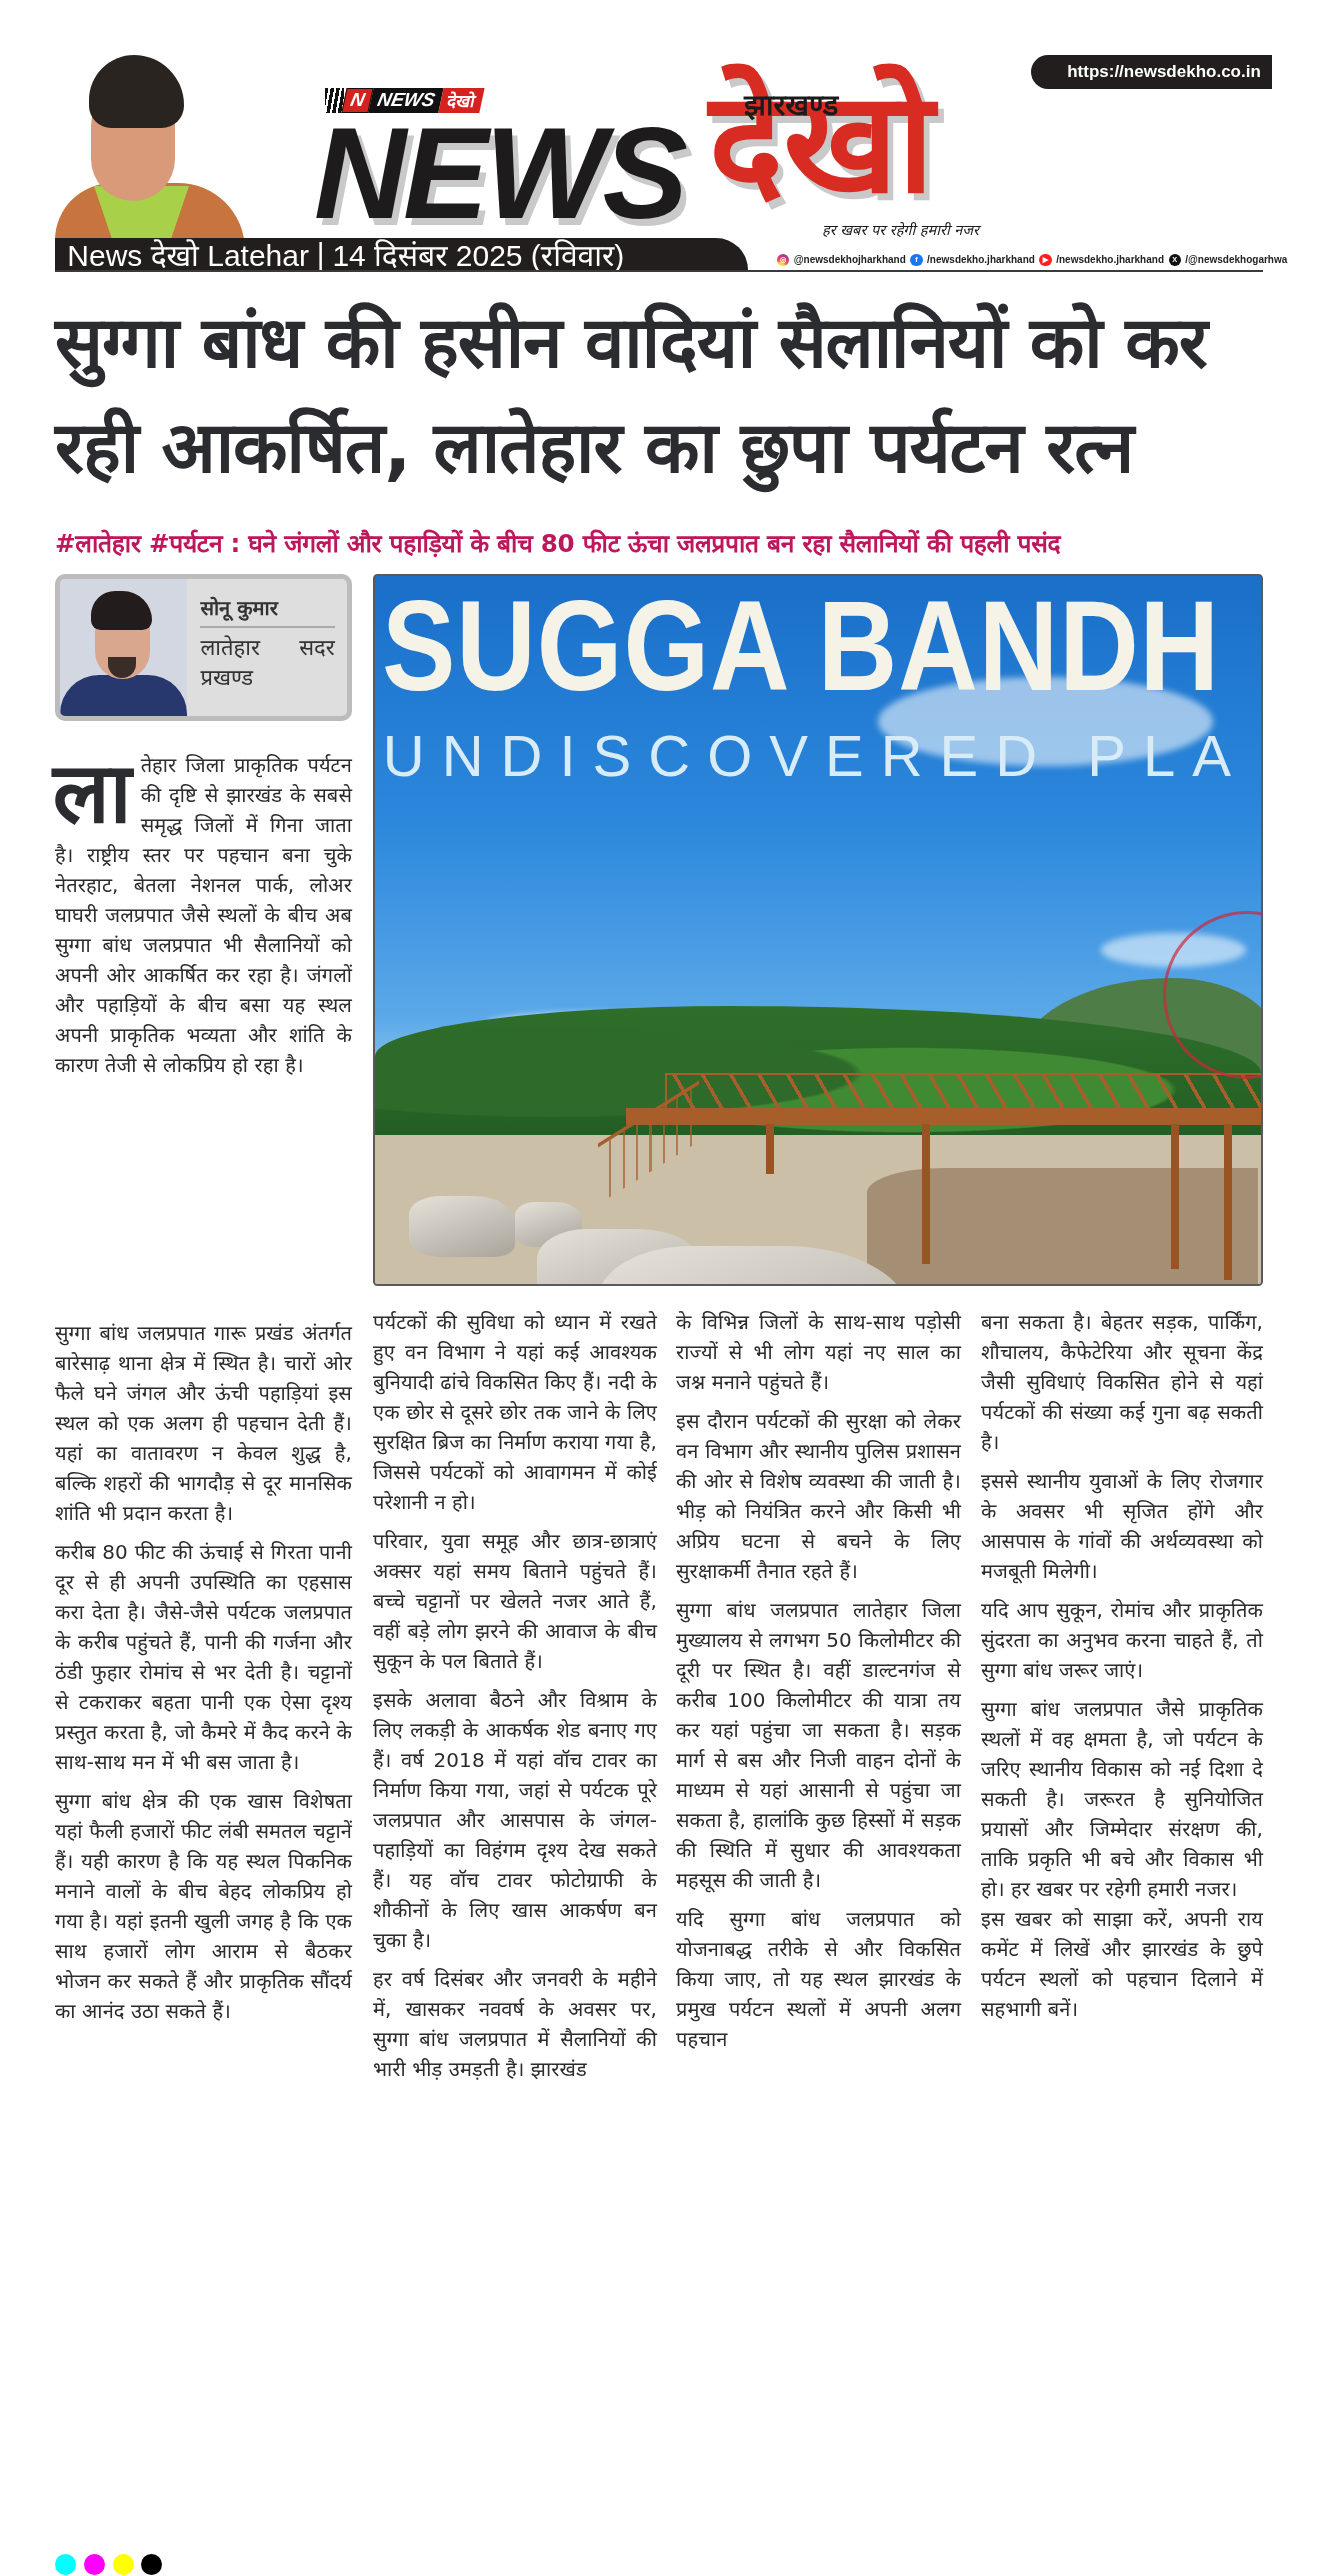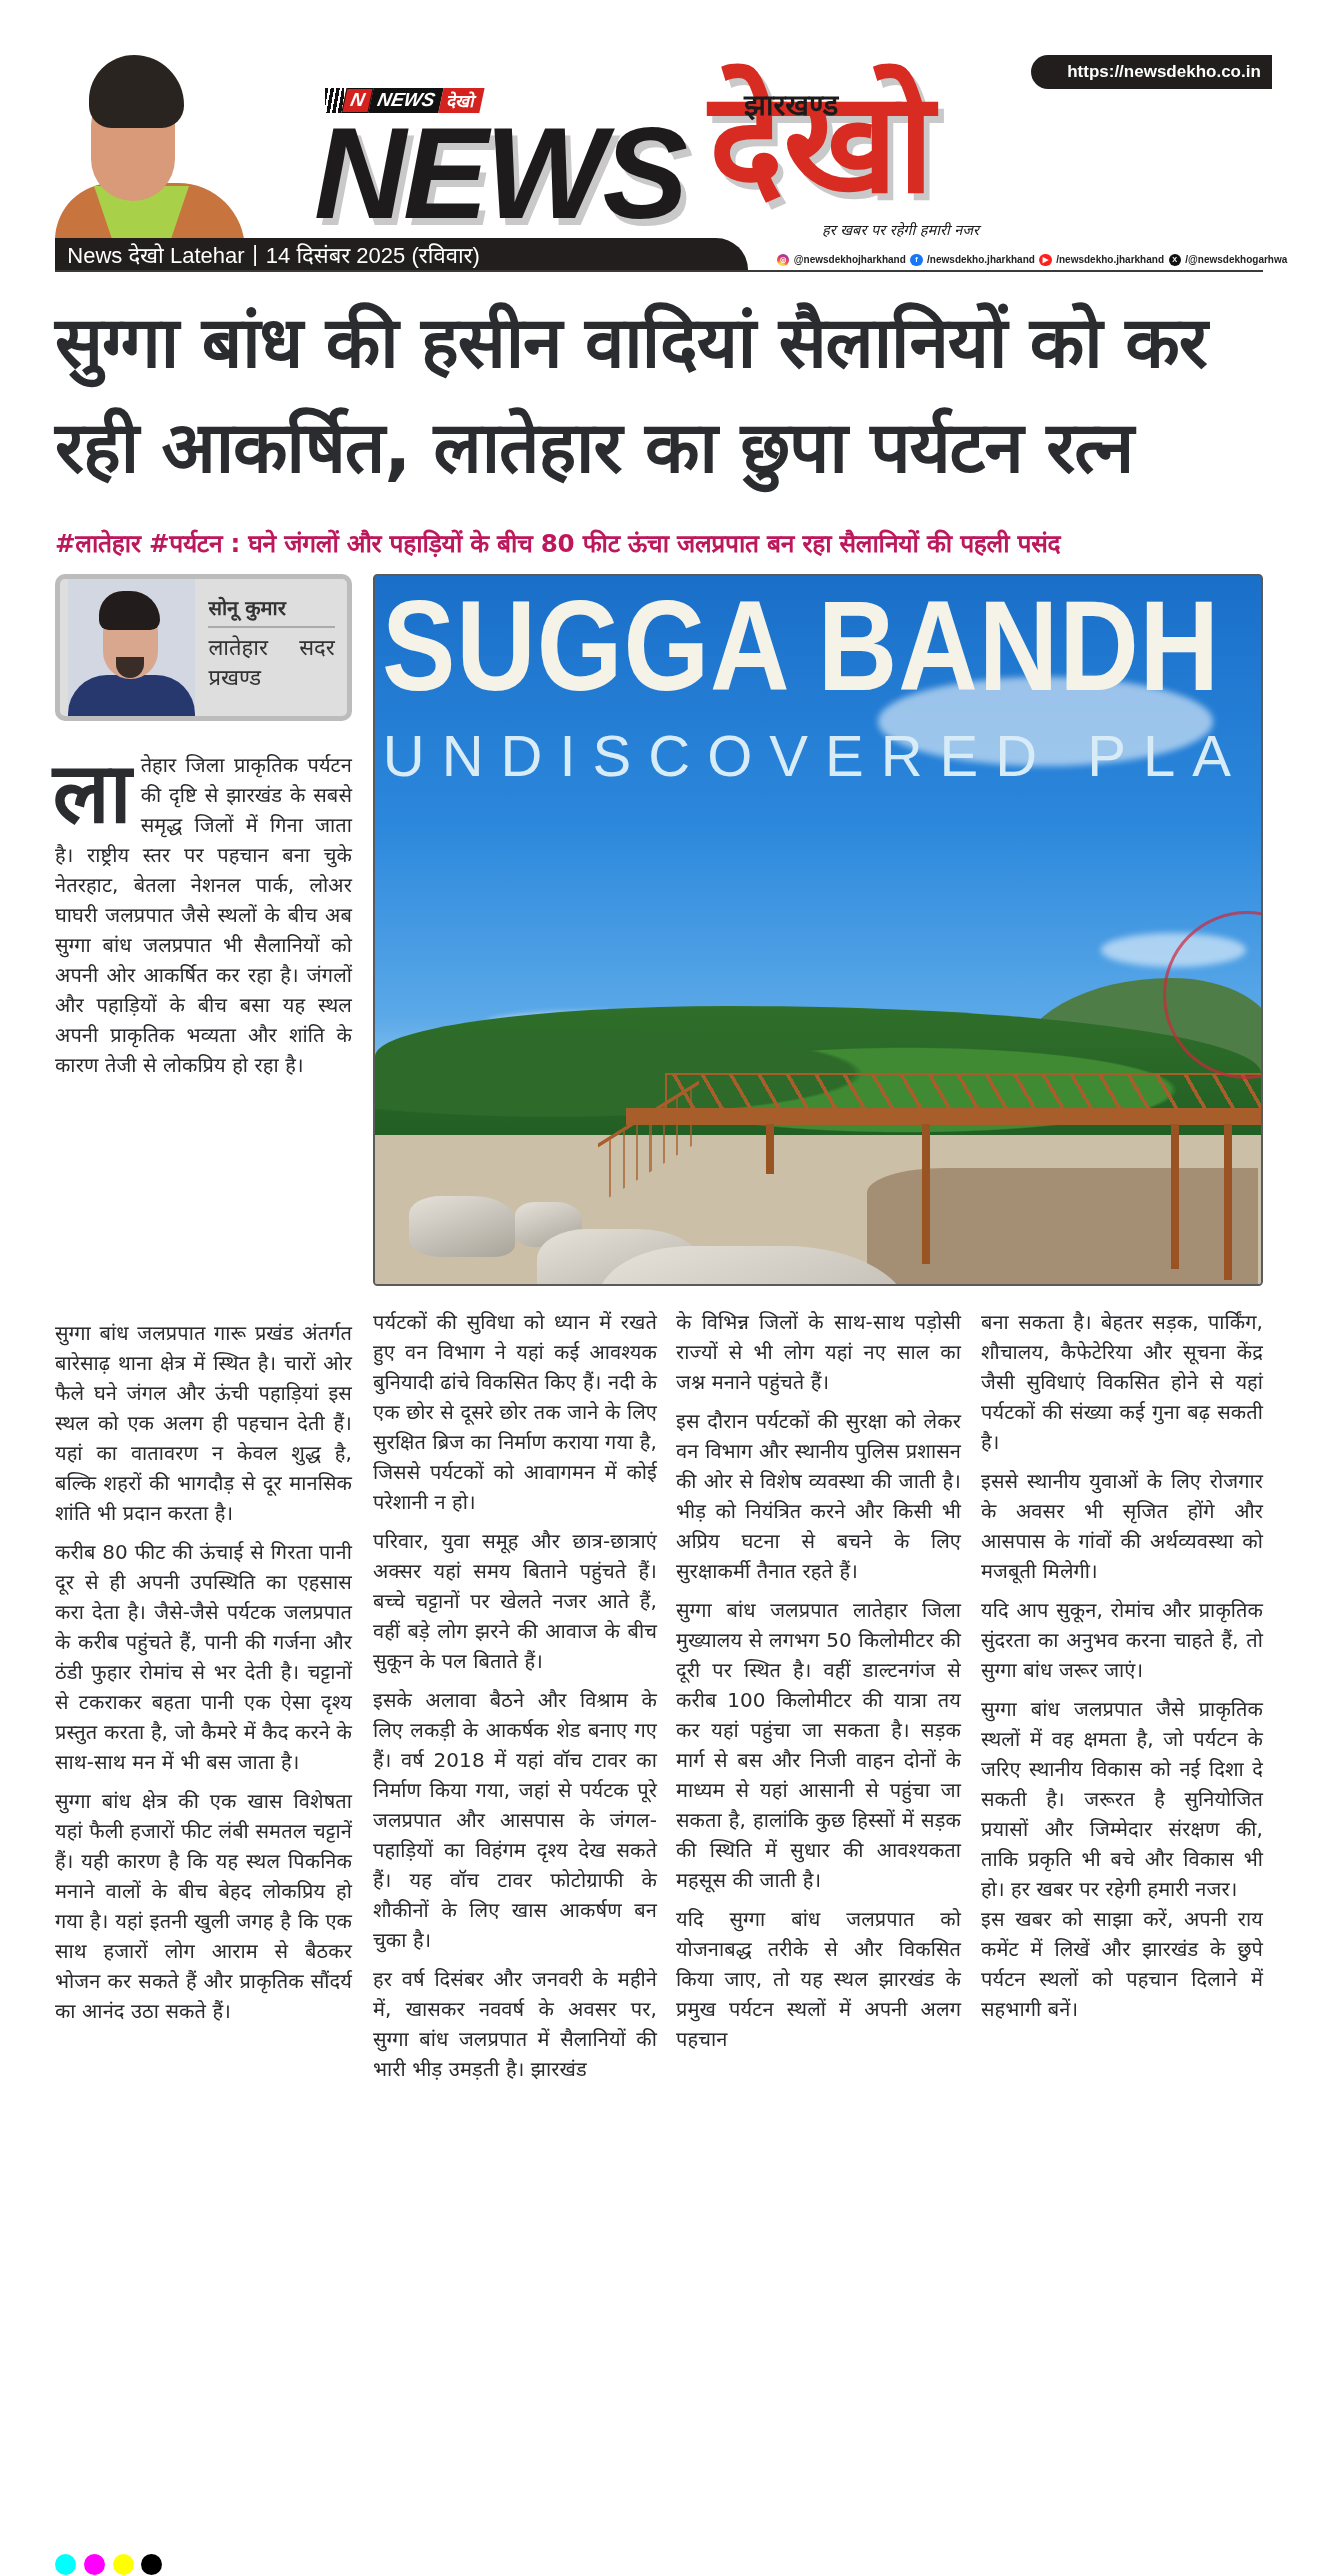--- a/index.html
+++ b/index.html
@@ -17,21 +17,21 @@
   }
   .portrait .hair { position: absolute; left: 34px; top: 0; width: 95px; height: 73px; background: #2a2420; border-radius: 45px 50px 22.3px 22.3px; }
   .portrait .face { position: absolute; left: 36px; top: 34px; width: 84px; height: 112px; background: #d89a78; border-radius: 39px 39px 45px 45px; }
   .portrait .jacket { position: absolute; left: 0; top: 128px; width: 190px; height: 67px; background: #c7743e; border-radius: 67px 78px 0 0; }
   .portrait .collar { position: absolute; left: 39px; top: 131px; width: 95px; height: 56px; background: #a8d048; clip-path: polygon(0 0, 100% 0, 80% 100%, 20% 100%); }
 
   .date-bar {
     position: absolute; left: 55px; top: 238px; width: 693px; height: 32px;
     background: #211e1d; border-radius: 0 67px 0 0;
     display: flex; align-items: center; padding-left: 12.3px;
-    color: #ffffff; font-family: "Liberation Sans", sans-serif; font-size: 22px;
+    color: #ffffff; font-family: "Liberation Sans", sans-serif; font-size: 30px;
   }
   .date-bar .sep { margin: 0 7.8px; font-weight: 300; }
   .mast-rule { position: absolute; left: 55px; top: 270px; width: 1208px; height: 1.7px; background: #3a3a3a; }
 
   .small-logo {
     position: absolute; left: 325px; top: 88px; height: 24.6px; display: flex; align-items: center;
   }
   .small-logo .stripes { width: 19px; height: 24.6px; background: repeating-linear-gradient(100deg, #111 0 3.4px, #fff 3.4px 5.6px); }
   .small-logo .n-box { width: 27px; height: 24.6px; background: #d4231f; color:#fff; font: italic 900 19px "Liberation Sans", sans-serif; display:flex; align-items:center; justify-content:center; border: 1.7px solid #111; transform: skewX(-12deg);}
   .small-logo .news { height: 24.6px; background: #111; color: #fff; font: italic 700 19px "Liberation Sans", sans-serif; padding: 0 6.7px; display:flex; align-items:center; transform: skewX(-12deg); }
@@ -85,21 +85,20 @@
     position: absolute; left: 55px; top: 527px; width: 1212px;
     font-family: "DejaVu Sans", sans-serif; font-weight: 700;
     font-size: 24.6px; line-height: 34px; color: #be185d; white-space: nowrap; letter-spacing: -0.3px;
   }
 
   
   .byline {
     position: absolute; left: 55px; top: 574px; width: 297px; height: 147px;
     background: #dedede; border: 5px solid #bcbcbc; border-radius: 10px; overflow: hidden;
     display: flex;
-    padding-left: 8px;
   }
   .byline .photo { width: 127px; height: 100%; background: #d2d7e1; position: relative; overflow: hidden; }
   .byline .photo .b-hair { position:absolute; left: 31px; top: 12.3px; width: 61px; height: 39px; background:#221d1c; border-radius: 28px 34px 11.2px 11.2px; }
   .byline .photo .b-face { position:absolute; left: 35px; top: 27px; width: 55px; height: 73px; background:#d9a78e; border-radius: 26px 26px 28px 28px; }
   .byline .photo .b-beard { position:absolute; left: 48px; top: 78px; width: 28px; height: 21px; background:#3a2c27; border-radius: 0 0 14.5px 14.5px; }
   .byline .photo .b-coat { position:absolute; left: 0; top: 96px; width: 127px; height: 50px; background:#26386e; border-radius: 39px 39px 0 0; }
   .byline .info { flex: 1; padding: 15.6px 12.3px 0 13.4px; }
   .byline .name { font-size: 20px; font-weight: 700; color: #333; line-height: 26px; padding-bottom: 5.6px; border-bottom: 2.2px solid #aaaaaa; }
   .byline .place { font-size: 22px; line-height: 30px; color: #333; text-align: justify; text-align-last: left; margin-top: 4.5px; }
 

